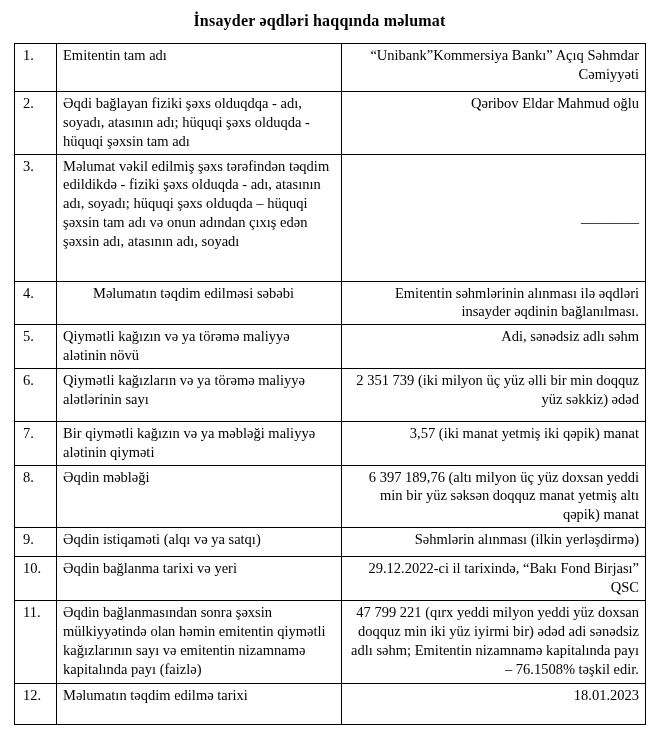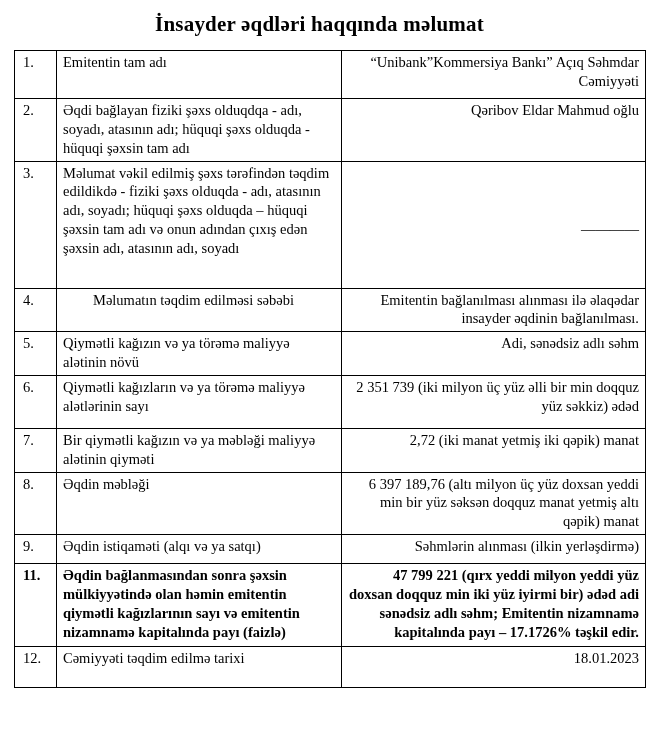--- a/index.html
+++ b/index.html
@@ -10,21 +10,21 @@
   body {
     width: 656px;
     height: 741px;
     overflow: hidden;
     font-family: "Liberation Serif", "DejaVu Serif", serif;
     color: #000;
   }
   .page-title {
     text-align: center;
     font-weight: bold;
-    font-size: 21px;
+    font-size: 16px;
     margin: 12px 17px 13px 0;
     letter-spacing: 0.2px;
   }
   table.doc-table {
     border-collapse: collapse;
     table-layout: fixed;
     margin-left: 14px;
     width: 631px;
   }
   .doc-table td {
@@ -52,21 +52,21 @@
   tr.r1  td { height: 42px; }
   tr.r2  td { height: 51px; }
   tr.r3  td { height: 121px; }
   tr.r4  td { height: 37px; padding-left: 36px; }
   tr.r5  td { height: 29px; }
   tr.r6  td { height: 47px; }
   tr.r7  td { height: 37px; }
   tr.r8  td { height: 46px; }
   tr.r9  td { height: 23px; }
   tr.r10 td { height: 38px; }
-  tr.r11 td { height: 77px; font-weight: bold; }
+  tr.r11 td { height: 77px; }
   tr.r12 td { height: 35px; margin-top: 12px; }
 </style>
 </head>
 <body>
 
 <div class="page">
 
   <h1 class="page-title">İnsayder əqdləri haqqında məlumat</h1>
 
   <table class="doc-table">
@@ -87,53 +87,58 @@
         <td class="value">Qəribov Eldar Mahmud oğlu</td>
       </tr>
       <tr class="r3">
         <td class="num">3.</td>
         <td class="label">Məlumat vəkil edilmiş şəxs tərəfindən təqdim edildikdə - fiziki şəxs olduqda - adı, atasının adı, soyadı; hüquqi şəxs olduqda – hüquqi şəxsin tam adı və onun adından çıxış edən şəxsin adı, atasının adı, soyadı</td>
         <td class="value vmid">________</td>
       </tr>
       <tr class="r4">
         <td class="num">4.</td>
         <td class="label">Məlumatın təqdim edilməsi səbəbi</td>
-        <td class="value">Emitentin bağlanılması alınması ilə əlaqədar insayder əqdinin bağlanılması.</td>
+        <td class="value">Emitentin səhmlərinin alınması ilə əqdləri insayder əqdinin bağlanılması.</td>
       </tr>
       <tr class="r5">
         <td class="num">5.</td>
         <td class="label">Qiymətli kağızın və ya törəmə maliyyə alətinin növü</td>
         <td class="value">Adi, sənədsiz adlı səhm</td>
       </tr>
       <tr class="r6">
         <td class="num">6.</td>
         <td class="label">Qiymətli kağızların və ya törəmə maliyyə alətlərinin sayı</td>
         <td class="value">2 351 739 (iki milyon üç yüz əlli bir min doqquz yüz səkkiz) ədəd</td>
       </tr>
       <tr class="r7">
         <td class="num">7.</td>
         <td class="label">Bir qiymətli kağızın və ya məbləği maliyyə alətinin qiyməti</td>
-        <td class="value">2,72 (iki manat yetmiş iki qəpik) manat</td>
+        <td class="value">3,57 (iki manat yetmiş iki qəpik) manat</td>
       </tr>
       <tr class="r8">
         <td class="num">8.</td>
         <td class="label">Əqdin məbləği</td>
         <td class="value">6 397 189,76 (altı milyon üç yüz doxsan yeddi min bir yüz səksən doqquz manat yetmiş altı qəpik) manat</td>
       </tr>
       <tr class="r9">
         <td class="num">9.</td>
         <td class="label">Əqdin istiqaməti (alqı və ya satqı)</td>
         <td class="value">Səhmlərin alınması (ilkin yerləşdirmə)</td>
       </tr>
+      <tr class="r10">
+        <td class="num">10.</td>
+        <td class="label">Əqdin bağlanma tarixi və yeri</td>
+        <td class="value">29.12.2022-ci il tarixində, “Bakı Fond Birjası” QSC</td>
+      </tr>
       <tr class="r11">
         <td class="num">11.</td>
         <td class="label">Əqdin bağlanmasından sonra şəxsin mülkiyyətində olan həmin emitentin qiymətli kağızlarının sayı və emitentin nizamnamə kapitalında payı (faizlə)</td>
-        <td class="value">47 799 221 (qırx yeddi milyon yeddi yüz doxsan doqquz min iki yüz iyirmi bir) ədəd adi sənədsiz adlı səhm; Emitentin nizamnamə kapitalında payı – 17.1726% təşkil edir.</td>
+        <td class="value">47 799 221 (qırx yeddi milyon yeddi yüz doxsan doqquz min iki yüz iyirmi bir) ədəd adi sənədsiz adlı səhm; Emitentin nizamnamə kapitalında payı – 76.1508% təşkil edir.</td>
       </tr>
       <tr class="r12">
         <td class="num">12.</td>
-        <td class="label">Cəmiyyəti təqdim edilmə tarixi</td>
+        <td class="label">Məlumatın təqdim edilmə tarixi</td>
         <td class="value">18.01.2023</td>
       </tr>
     </tbody>
   </table>
 
 </div>
 
 </body></html>

